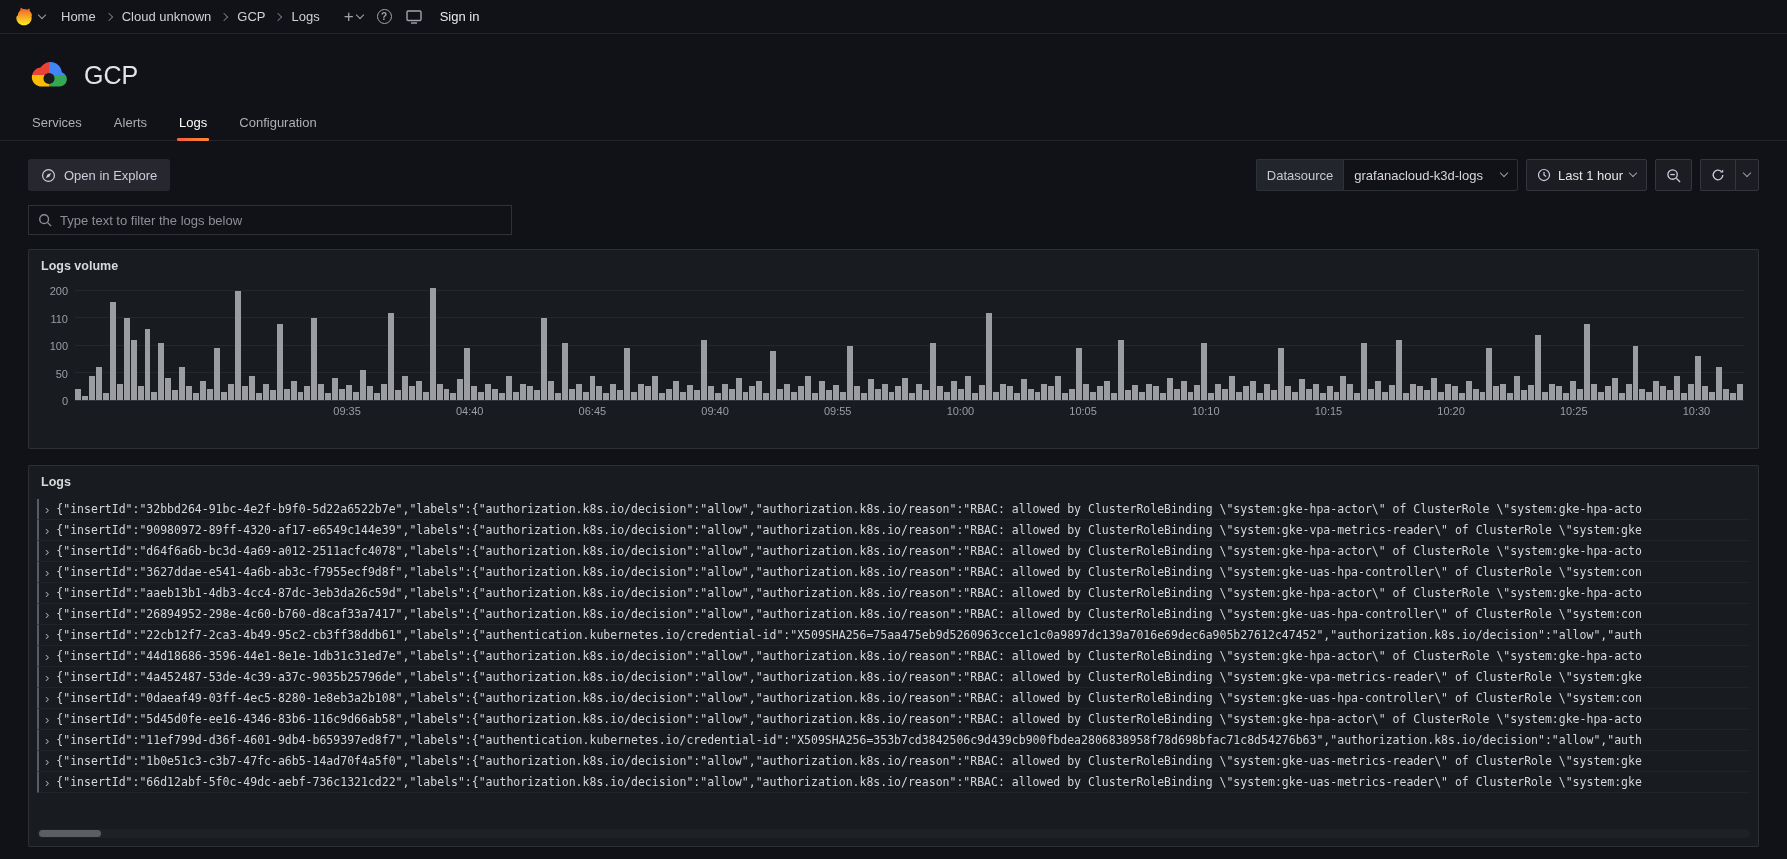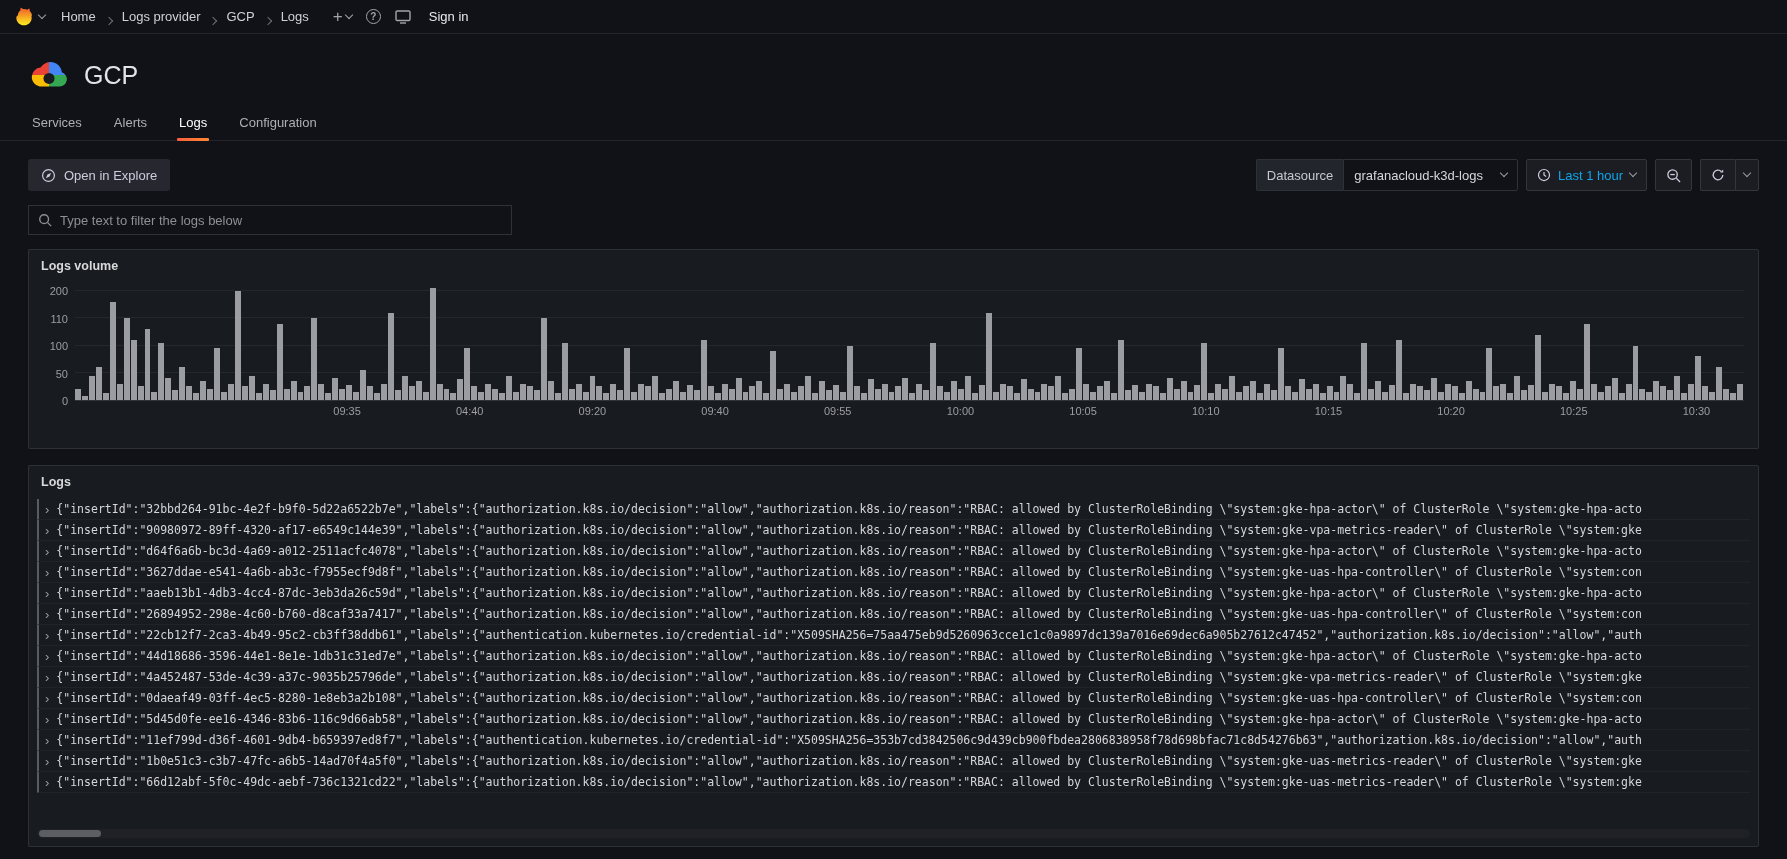--- a/index.html
+++ b/index.html
@@ -11,21 +11,21 @@
   .muted { color:#9d9da5; }
   .chev { width:6px; height:6px; border-right:1.5px solid currentColor; border-bottom:1.5px solid currentColor;
           display:inline-block; transform:rotate(45deg); margin-top:-4px; }
   .chev.right { transform:rotate(-45deg); margin:0 2px; }
   svg { display:block; }
 
   
   .navbar { height:34px; display:flex; align-items:center; padding:0 14px; gap:10px;
             border-bottom:1px solid rgba(204,204,220,0.10); background:#111217; }
   .logo-wrap { display:flex; align-items:center; gap:5px; cursor:pointer; }
-  .crumbs { display:flex; align-items:flex-end; gap:8px; margin-left:6px; }
+  .crumbs { display:flex; align-items:center; gap:8px; margin-left:6px; }
   .crumb { color:#d0d1d5; font-weight:500; cursor:pointer; }
   .crumb-sep { color:#6e7079; }
   .nav-search { margin-left:auto; width:332px; height:26px; background:#16171b;
                 border:1px solid #2c3235; border-radius:6px; display:flex; align-items:center; padding:0 8px; gap:7px; }
   .nav-search input { flex:1; background:transparent; border:none; outline:none; color:#ccccdc; font-size:12.5px; }
   .nav-search input::placeholder { color:#8e8e96; }
   .kbd-badge { display:flex; align-items:center; gap:4px; color:#8e8e96; font-size:11.5px;
                border:1px solid rgba(204,204,220,0.18); border-radius:3px; padding:1px 5px; }
   .nav-icons { display:flex; align-items:center; gap:14px; margin-left:14px; color:#a3a4ab; }
   .icon-btn { display:flex; align-items:center; gap:3px; cursor:pointer; }
@@ -50,21 +50,21 @@
   .btn { height:32px; display:flex; align-items:center; gap:8px; padding:0 13px;
          background:rgba(204,204,220,0.12); border:none; border-radius:3px;
          color:#ccccdc; font-size:13px; font-weight:500; cursor:pointer; }
   .tb-right { display:flex; align-items:flex-start; gap:8px; }
   .ds-group { display:flex; align-items:stretch; height:32px; }
   .ds-label { display:flex; align-items:center; padding:0 10px; background:#22252b;
               border:1px solid #2c3235; border-right:none; border-radius:2px 0 0 2px; color:#c9cad0; }
   .ds-value { display:flex; align-items:center; gap:18px; padding:0 10px; background:#111217;
               border:1px solid #2c3235; border-radius:0 2px 2px 0; cursor:pointer; color:#d6d7db; }
   .tool-btn { height:32px; display:flex; align-items:center; gap:7px; padding:0 10px;
-              background:#1b1d22; border:1px solid #33363c; border-radius:2px; color:#0ea5e9; cursor:pointer; }
+              background:#1b1d22; border:1px solid #33363c; border-radius:2px; color:#e5e5e5; cursor:pointer; }
   .split { display:flex; }
   .split .tool-btn:first-child { border-radius:2px 0 0 2px; border-right:none; }
   .split .tool-btn:last-child { border-radius:0 2px 2px 0; padding:0 8px; }
 
   
   .filter-row { margin-bottom:14px; }
   .filter-box { width:484px; height:30px; display:flex; align-items:center; gap:8px; padding:12px 9px;
                 background:#111217; border:1px solid #2c3235; border-radius:0; }
   .filter-box input { flex:1; background:transparent; border:none; outline:none; color:#ccccdc; font-size:13px; }
   .filter-box input::placeholder { color:#8e8e96; }
@@ -113,21 +113,21 @@
         </linearGradient>
           </defs>
         <path d="M21.6 10.6c-.3-2-1.2-3.9-2.7-5.3.2-1.4-.4-2.8-.4-2.8s-1.4.4-2.3 1.3C15 3.2 13.5 2.9 12 2.9c-.4 0-.9 0-1.3.1C9.7 1.9 8 1.5 8 1.5s-.5 1.6-.2 3.1C5.8 6 4.7 8.2 4.7 10.5c-1.2.6-1.9 1.8-1.9 3.2 0 4.9 4.1 8.8 9.2 8.8s9.2-3.9 9.2-8.8c0-1.1-.6-2.4.4-3.1z" fill="url(#gf)"></path>
       </svg>
     </span>
     <span class="chev muted"></span>
   </div>
   <div class="crumbs">
     <span class="crumb">Home</span>
     <span class="chev right crumb-sep"></span>
-    <span class="crumb">Logs provider</span>
+    <span class="crumb">Cloud unknown</span>
     <span class="chev right crumb-sep"></span>
     <span class="crumb">GCP</span>
     <span class="chev right crumb-sep"></span>
     <span class="crumb">Logs</span>
   </div>
 
 
   <div class="nav-icons">
     <span class="icon-btn">
       <span class="plus-glyph">+</span>
@@ -501,21 +501,21 @@
             <div class="bar" style="height: 27.907%; background: rgb(155, 157, 162);"></div>
             <div class="bar" style="height: 9.30233%; background: rgb(155, 157, 162);"></div>
             <div class="bar" style="height: 5.5814%; background: rgb(155, 157, 162);"></div>
             <div class="bar" style="height: 13.9535%; background: rgb(155, 157, 162);"></div>
           </div>
       </div>
     </div>
     <div class="x-axis">
         <span class="xtick" style="left: 16.3%;">09:35</span>
         <span class="xtick" style="left: 23.65%;">04:40</span>
-        <span class="xtick" style="left: 31%;">09:20</span>
+        <span class="xtick" style="left: 31%;">06:45</span>
         <span class="xtick" style="left: 38.35%;">09:40</span>
         <span class="xtick" style="left: 45.7%;">09:55</span>
         <span class="xtick" style="left: 53.05%;">10:00</span>
         <span class="xtick" style="left: 60.4%;">10:05</span>
         <span class="xtick" style="left: 67.75%;">10:10</span>
         <span class="xtick" style="left: 75.1%;">10:15</span>
         <span class="xtick" style="left: 82.45%;">10:20</span>
         <span class="xtick" style="left: 89.8%;">10:25</span>
         <span class="xtick" style="left: 97.15%;">10:30</span>
       </div>

